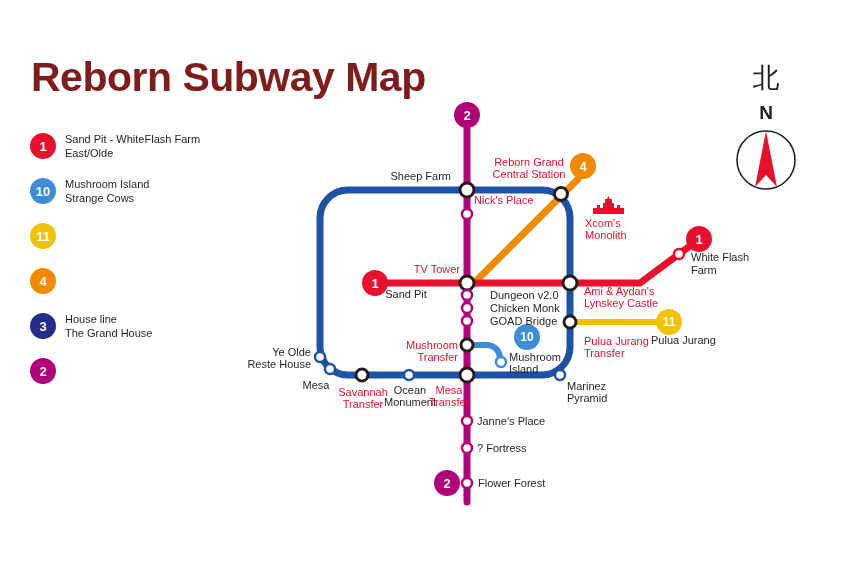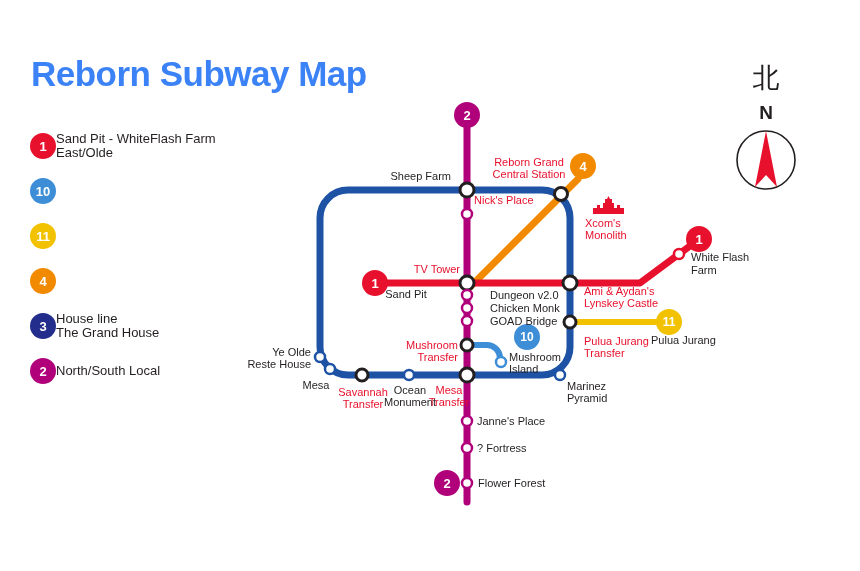--- a/index.html
+++ b/index.html
@@ -1,21 +1,21 @@
 <!DOCTYPE html>
 <html style="--red: #e8112d; --magenta: #b0017a; --loop_blue: #1d52a5; --navy: #232e8c; --light_blue: #3d8ed6; --yellow: #f2c200; --orange: #f28a00; --dark: #231f20;"><head>
 <meta charset="utf-8">
 <style>
   html,body{margin:0;padding:0;}
   body{width:860px;height:571px;position:relative;background:#ffffff;font-family:"Liberation Sans",sans-serif;overflow:hidden;}
-  .title{position:absolute;left:31px;top:54px;font-size:35px;font-weight:600;color:#3b82f6;letter-spacing:-0.5px;}
+  .title{position:absolute;left:31px;top:54px;font-size:41px;font-weight:600;color:#7f1d1d;letter-spacing:-0.5px;}
   .legend{position:absolute;left:30px;top:132px;}
   .lrow{display:flex;align-items:center;margin-bottom:17px;height:28px;}
   .lbadge{width:26px;height:26px;border-radius:50%;color:#fff;font-weight:700;font-size:13px;display:flex;align-items:center;justify-content:center;flex:0 0 26px;}
-  .ltext{font-size:13px;line-height:14.5px;color:var(--dark);}
+  .ltext{margin-left:9px;font-size:11px;line-height:14.5px;color:var(--dark);}
   svg.map{position:absolute;left:0;top:0;}
   svg text{font-family:"Liberation Sans",sans-serif;font-size:11px;fill:var(--dark);}
   .line{fill:none;stroke-width:7;stroke-linecap:round;stroke-linejoin:round;}
   .thin{stroke-width:6;}
   .c-loop{stroke:var(--loop_blue);} .c-red{stroke:var(--red);} .c-mag{stroke:var(--magenta);}
   .c-orange{stroke:var(--orange);} .c-yellow{stroke:var(--yellow);} .c-lb{stroke:var(--light_blue);}
   .stn{fill:#fff;stroke-width:2.5;}
   .big{stroke-width:3;}
   .st-dark{stroke:var(--dark);} .st-mag{stroke:var(--magenta);} .st-loop{stroke:var(--loop_blue);}
   .st-red{stroke:var(--red);} .st-lb{stroke:var(--light_blue);}
@@ -37,38 +37,41 @@
 <div class="legend">
   <div class="lrow">
     <div class="lbadge" style="background-color: rgb(232, 17, 45);">1</div>
     <div class="ltext">
       <div>Sand Pit - WhiteFlash Farm</div>
       <div>East/Olde</div>
     </div>
   </div>
   <div class="lrow">
     <div class="lbadge" style="background-color: rgb(61, 142, 214);">10</div>
+    <div class="ltext">
+      <div>Mushroom Island</div>
+      <div>Strange Cows</div>
+    </div>
   </div>
   <div class="lrow">
     <div class="lbadge" style="background-color: rgb(242, 194, 0);">11</div>
   </div>
   <div class="lrow">
     <div class="lbadge" style="background-color: rgb(242, 138, 0);">4</div>
   </div>
   <div class="lrow">
     <div class="lbadge" style="background-color: rgb(35, 46, 140);">3</div>
     <div class="ltext">
       <div>House line</div>
       <div>The Grand House</div>
     </div>
   </div>
   <div class="lrow">
     <div class="lbadge" style="background-color: rgb(176, 1, 122);">2</div>
     <div class="ltext">
-      <div>North/South Local</div>
     </div>
   </div>
 </div>
 
 <svg class="map" width="860" height="571" viewBox="0 0 860 571">
 
   <path class="line c-loop" d="M348 190 H542 A28 28 0 0 1 570 218 V347 A28 28 0 0 1 542 375 H348 A28 28 0 0 1 320 347 V218 A28 28 0 0 1 348 190 Z"></path>
   <path class="line c-orange" d="M467 290 L578 179"></path>
   <path class="line c-red" d="M378 283 H640 L698 240"></path>
   <path class="line thin c-yellow" d="M570 322 H656"></path>

